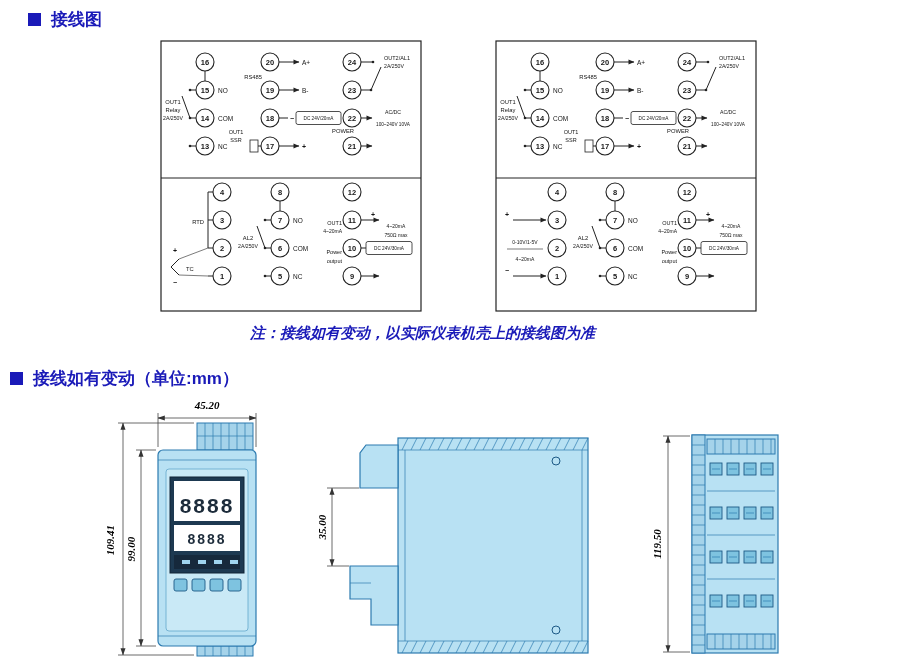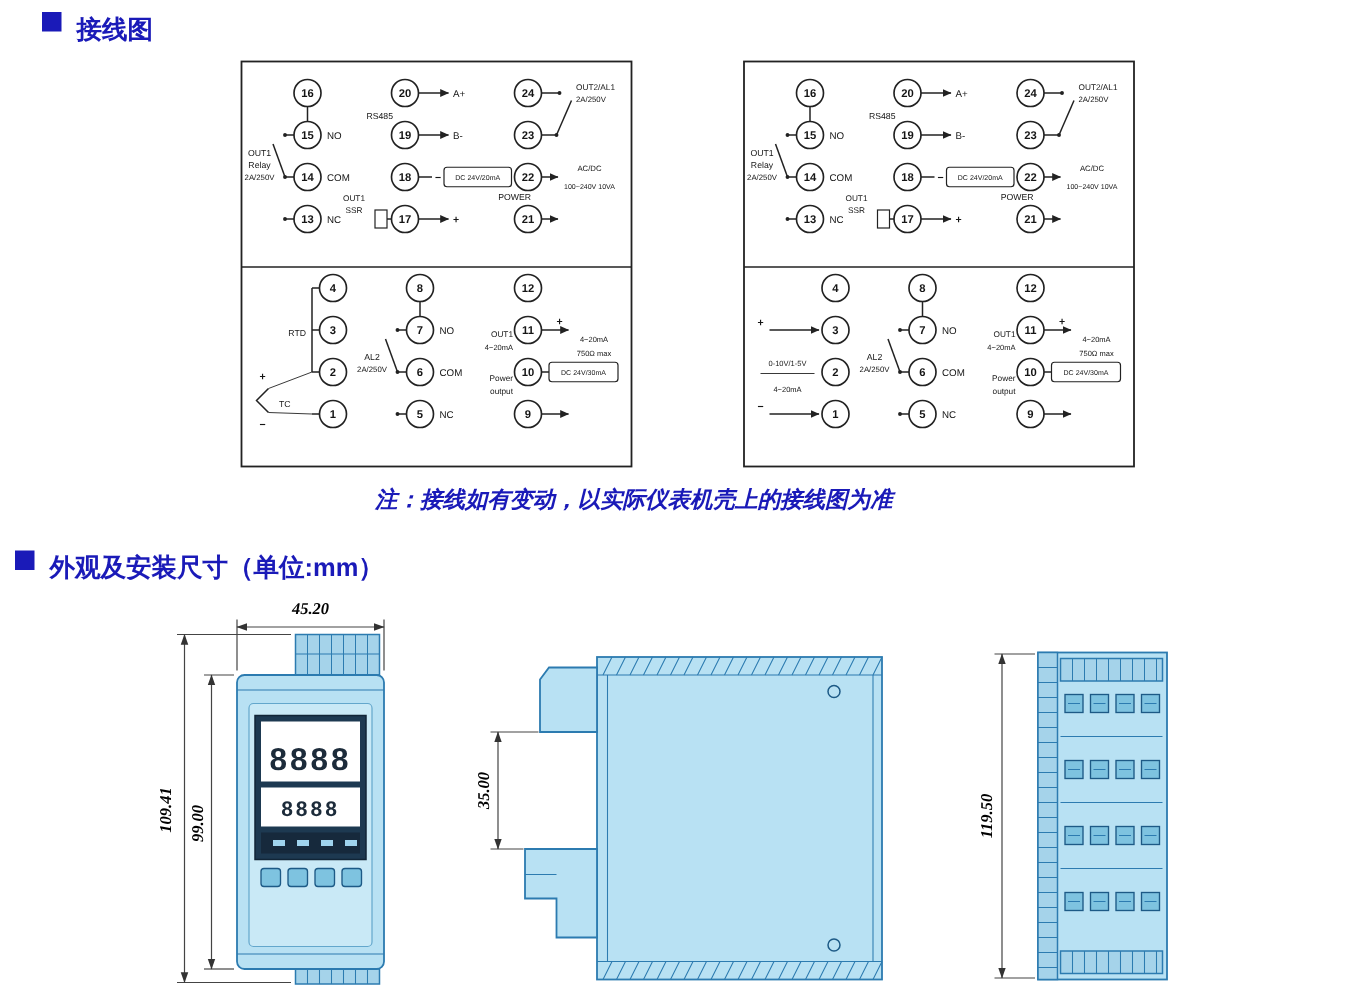--- a/index.html
+++ b/index.html
@@ -1,19 +1,19 @@
 <!DOCTYPE html>
 <html><head>
 <meta charset="utf-8">
 <style>
   html,body{margin:0;padding:0;background:#fff;}
   .page{position:relative;width:900px;height:658px;background:#fff;overflow:hidden;
         font-family:"Liberation Sans",sans-serif;}
   .abs{position:absolute;}
-  .hdr{position:absolute;display:flex;align-items:flex-start;gap:10px;color:#1a1ab8;font-weight:bold;font-size:17px;}
+  .hdr{position:absolute;display:flex;align-items:center;gap:10px;color:#1a1ab8;font-weight:bold;font-size:17px;}
   .sq{display:inline-block;width:13px;height:13px;background:#1a1ab8;}
   .note{position:absolute;color:#1a1ab8;font-weight:bold;font-size:15px;font-style:italic;}
   
   .panel .w{stroke:#222;stroke-width:1;fill:none;}
   .panel .thin{stroke:#222;stroke-width:0.6;fill:none;}
   .panel circle.t{fill:#fff;stroke:#222;stroke-width:1.1;}
   .panel .dot{fill:#222;stroke:none;}
   .panel text{font-family:"Liberation Sans",sans-serif;fill:#151515;}
   .border{fill:none;stroke:#222;stroke-width:1.2;}
   .bx{fill:#fff;stroke:#222;stroke-width:0.8;}
@@ -444,21 +444,21 @@
           <circle class="t" cx="192" cy="236" r="9"></circle>
           <text class="tn" x="192" y="238.7">9</text>
         </g>
     </g>
   </svg>
 
   <div class="note" style="left:250px;top:324px;">注：接线如有变动，以实际仪表机壳上的接线图为准</div>
 
   <div class="hdr" style="left:10px;top:367px;">
     <span class="sq"></span>
-    <span>外观及安装尺寸（单位:mm）</span>
+    <span>接线如有变动（单位:mm）</span>
   </div>
 
   <svg class="dims abs" style="left:90px;top:393px;" width="710" height="265" viewBox="0 0 710 265">
     <defs>
       <marker id="dmC" viewBox="0 0 10 10" markerWidth="9" markerHeight="9" refX="9.5" refY="5" orient="auto-start-reverse">
         <path d="M0,1.5L10,5L0,8.5z" fill="#333"></path>
       </marker>
     </defs>
 
     <g>

